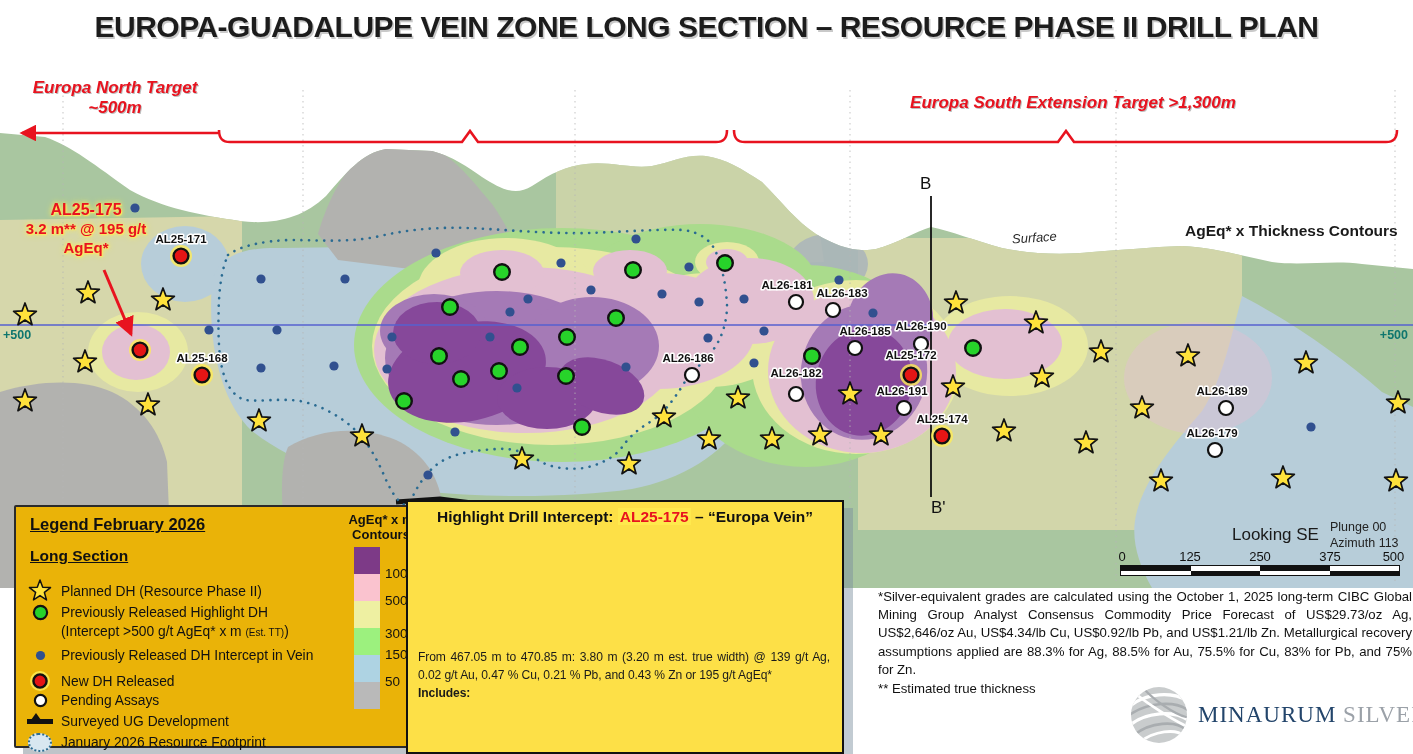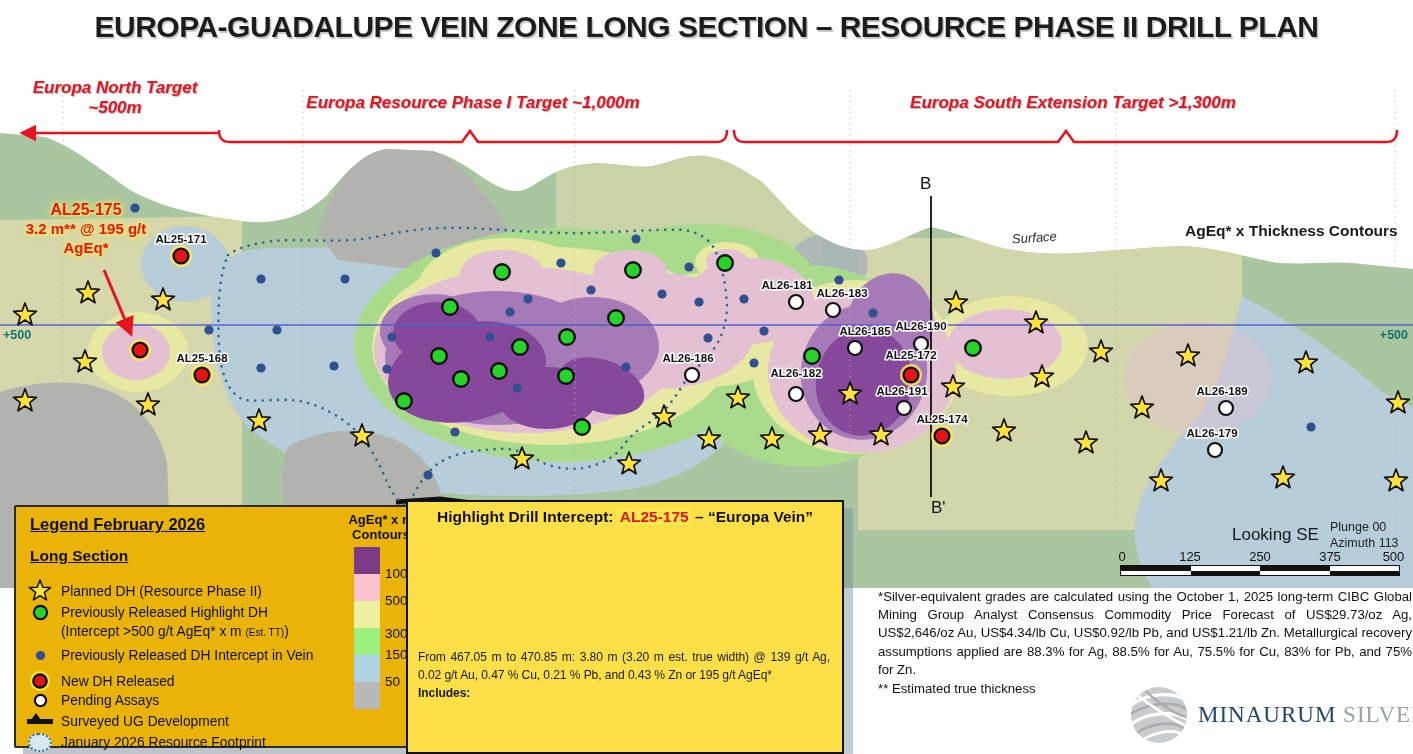--- a/index.html
+++ b/index.html
@@ -327,21 +327,20 @@
         <text x="1212" y="437" class="map-lbl">AL26-179</text>
       </g>
   </svg>
 
   <div class="main-title">EUROPA-GUADALUPE VEIN ZONE LONG SECTION – RESOURCE PHASE II DRILL PLAN</div>
 
   <div class="tgt tgt-north">
     <div>Europa North Target</div>
       <div>~500m</div>
   </div>
-  <div class="tgt tgt-p1">Europa Resource Phase I Target ~1,000m</div>
   <div class="tgt tgt-south">Europa South Extension Target  &gt;1,300m</div>
 
   <div class="callout">
     <div class="c1">AL25-175</div>
     <div>3.2 m** @ 195 g/t</div>
     <div>AgEq*</div>
   </div>
 
   <div class="surface-label">Surface</div>
   <div class="contours-title">AgEq* x Thickness Contours</div>

